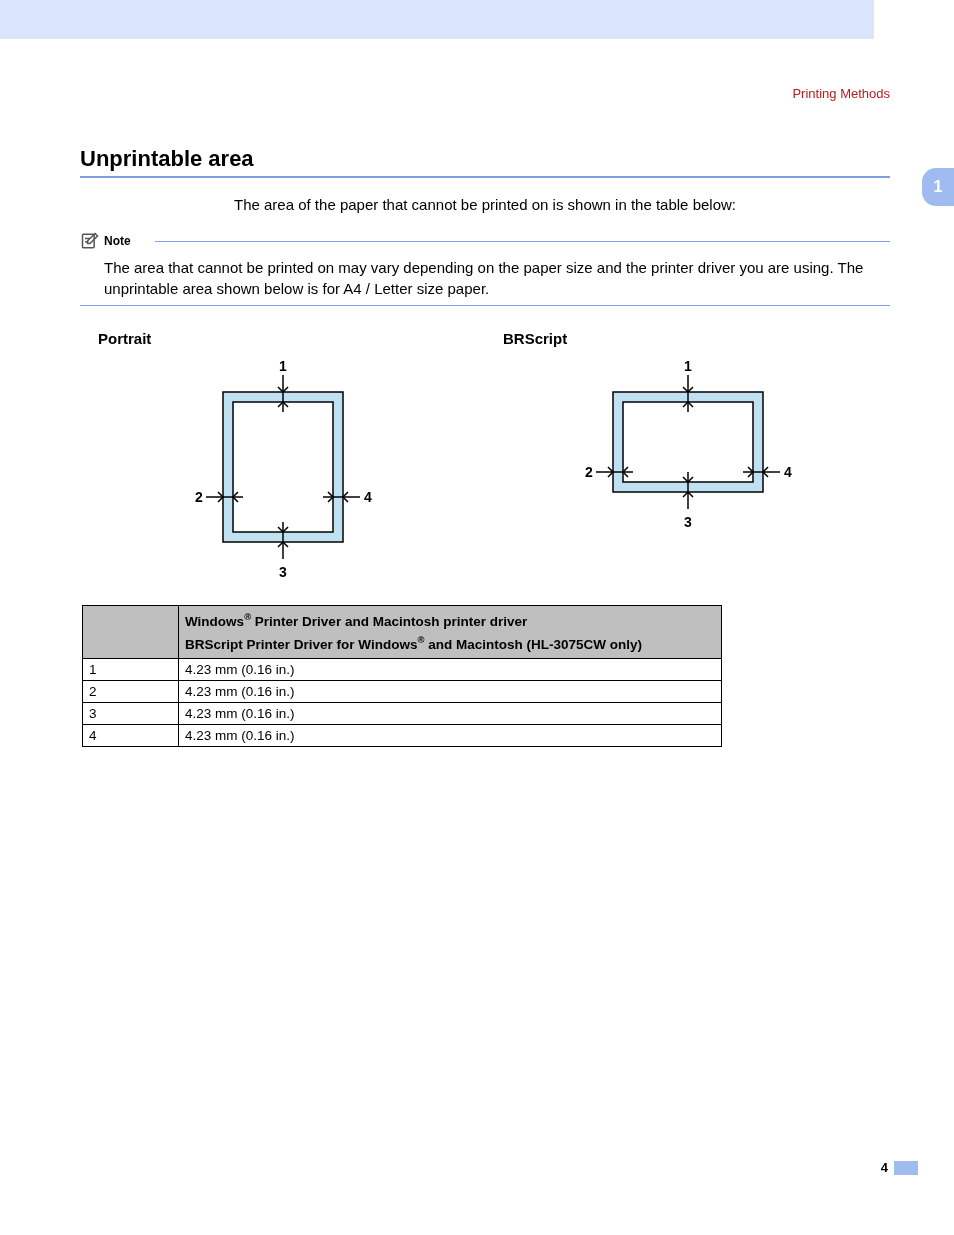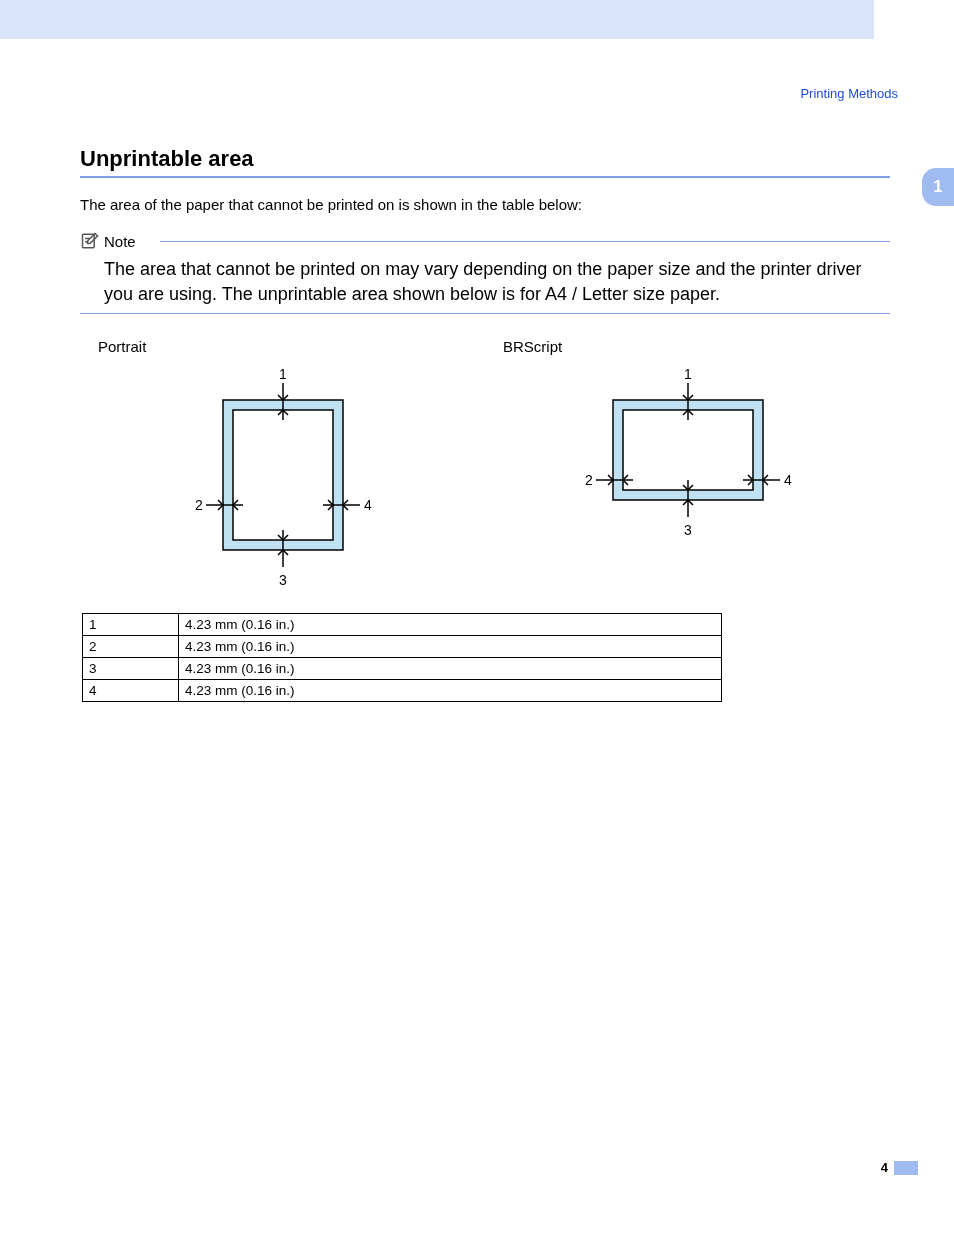--- a/index.html
+++ b/index.html
@@ -14,24 +14,24 @@
   }
   .topbar {
     position: absolute;
     top: 0; left: 0;
     width: 874px;
     height: 39px;
     background: #dae4fb;
   }
   .header-label {
     position: absolute;
-    right: 56px;
+    right: 64px;
     top: 86px;
     font-size: 13px;
-    color: #1d4ed8;
+    color: #b91c1c;
   }
   .chapter-tab {
     position: absolute;
     right: 0;
     top: 168px;
     width: 32px;
     height: 38px;
     background: #9fbbf0;
     border-radius: 14px 0 0 14px;
     color: #fff;
@@ -53,60 +53,62 @@
     margin-bottom: 4px;
   }
   .title-rule {
     height: 2px;
     background: #7f9ee6;
     margin-bottom: 18px;
   }
   .intro {
     font-size: 15px;
     margin-bottom: 18px;
+    text-align: center;
   }
   .note-block { margin-bottom: 18px; }
   .note-header {
     display: flex;
     align-items: center;
     margin-bottom: 6px;
   }
   .note-icon {
     width: 20px; height: 20px;
     margin-right: 4px;
     color: #555;
     flex: 0 0 auto;
   }
   .note-label {
-    font-weight: normal;
-    font-size: 15px;
+    font-weight: bold;
+    font-size: 12px;
     margin-right: 24px;
   }
   .note-rule {
     flex: 1;
     height: 1px;
     background: #7f9ee6;
   }
   .note-body {
     padding-left: 24px;
-    font-size: 18px;
+    font-size: 15px;
     line-height: 1.4;
     margin-bottom: 6px;
   }
   .note-close-rule {
     height: 1px;
     background: #7f9ee6;
   }
   .diagrams-row {
     display: flex;
     margin-top: 24px;
     margin-bottom: 18px;
   }
   .diag-col {
     flex: 1;
+    font-weight: bold;
   }
   .diag-title {
     font-size: 15px;
     margin-bottom: 10px;
     padding-left: 18px;
   }
   .diag-svg-wrap {
     width: 100%;
     display: flex;
     justify-content: center;
@@ -245,20 +247,27 @@
           <polyline points="210,110 205,115 210,120" fill="none" stroke="#000" stroke-width="1.5"></polyline>
           <text x="230" y="120" font-size="14" text-anchor="middle">4</text>
         </svg>
       </div>
     </div>
 
   </div>
 
   <table class="data">
     <tbody>
+        <tr>
+      <td class="hdr rownum"></td>
+      <td class="hdr">
+        <span>Windows</span><sup>®</sup><span> Printer Driver and Macintosh printer driver</span><br>
+        <span>BRScript Printer Driver for Windows</span><sup>®</sup><span> and Macintosh (HL-3075CW only)</span>
+      </td>
+    </tr>
     <tr>
       <td class="rownum">1</td>
       <td>4.23 mm (0.16 in.)</td>
     </tr>
     <tr>
       <td class="rownum">2</td>
       <td>4.23 mm (0.16 in.)</td>
     </tr>
     <tr>
       <td class="rownum">3</td>

